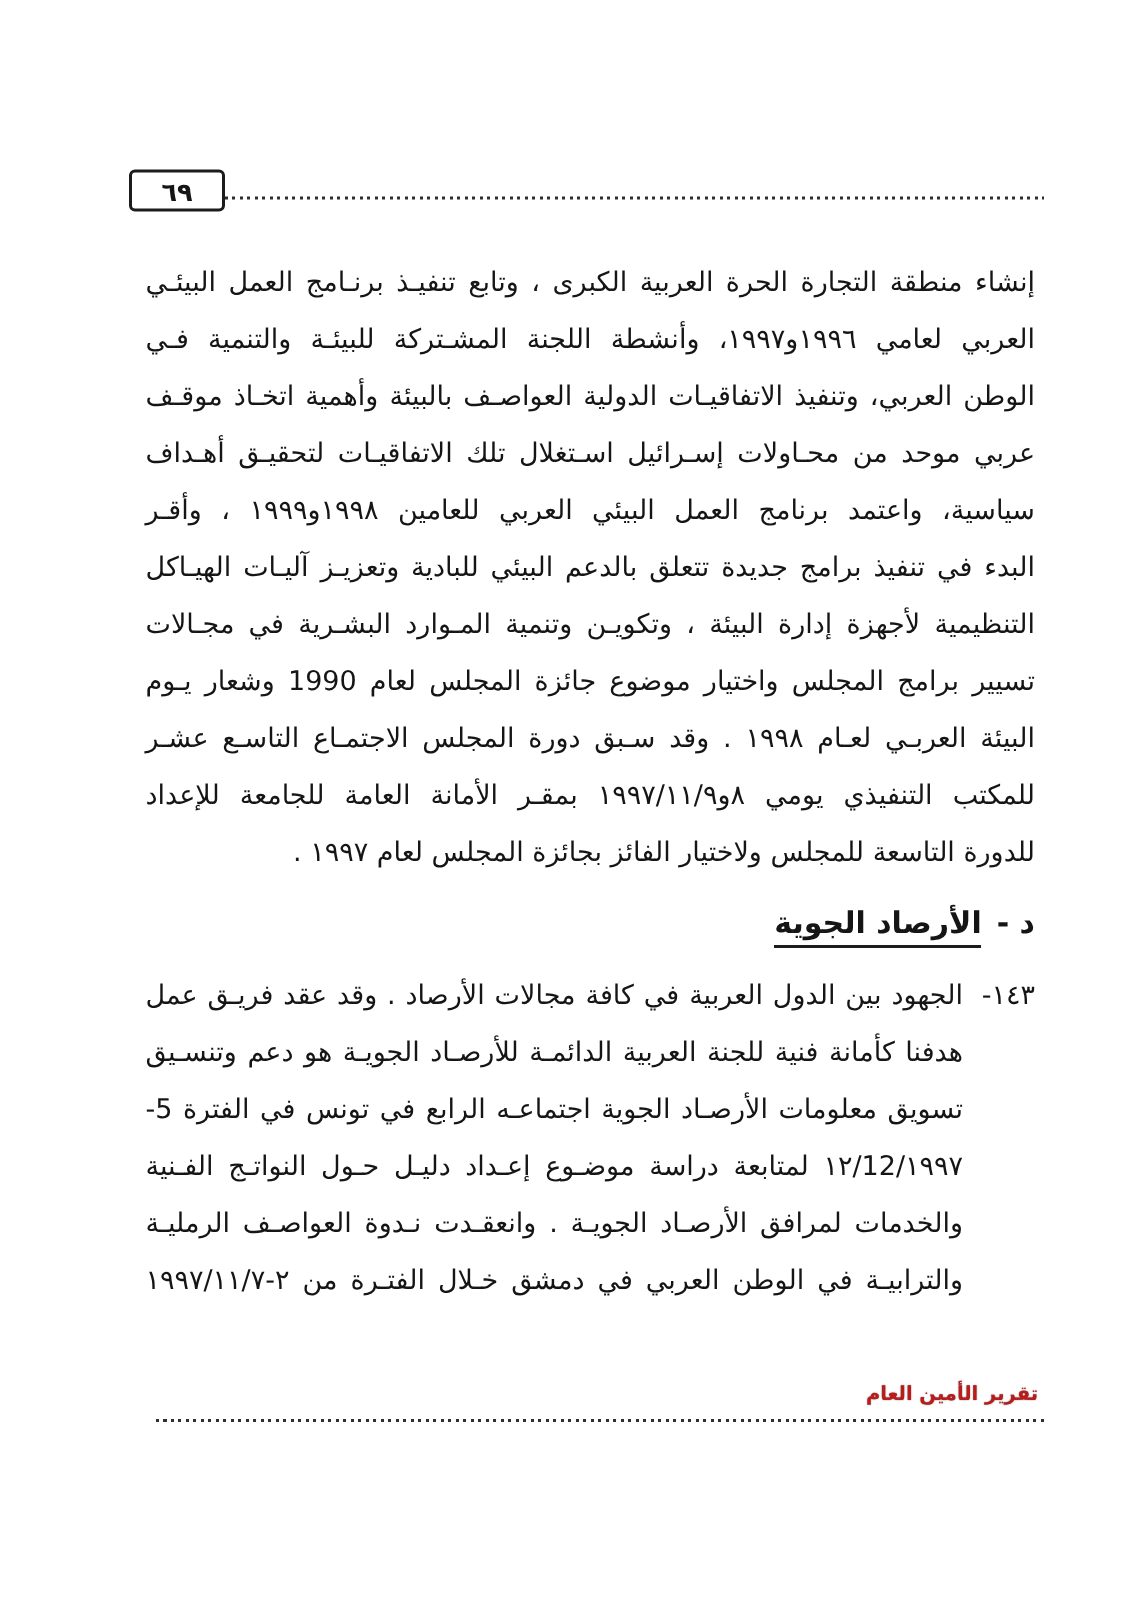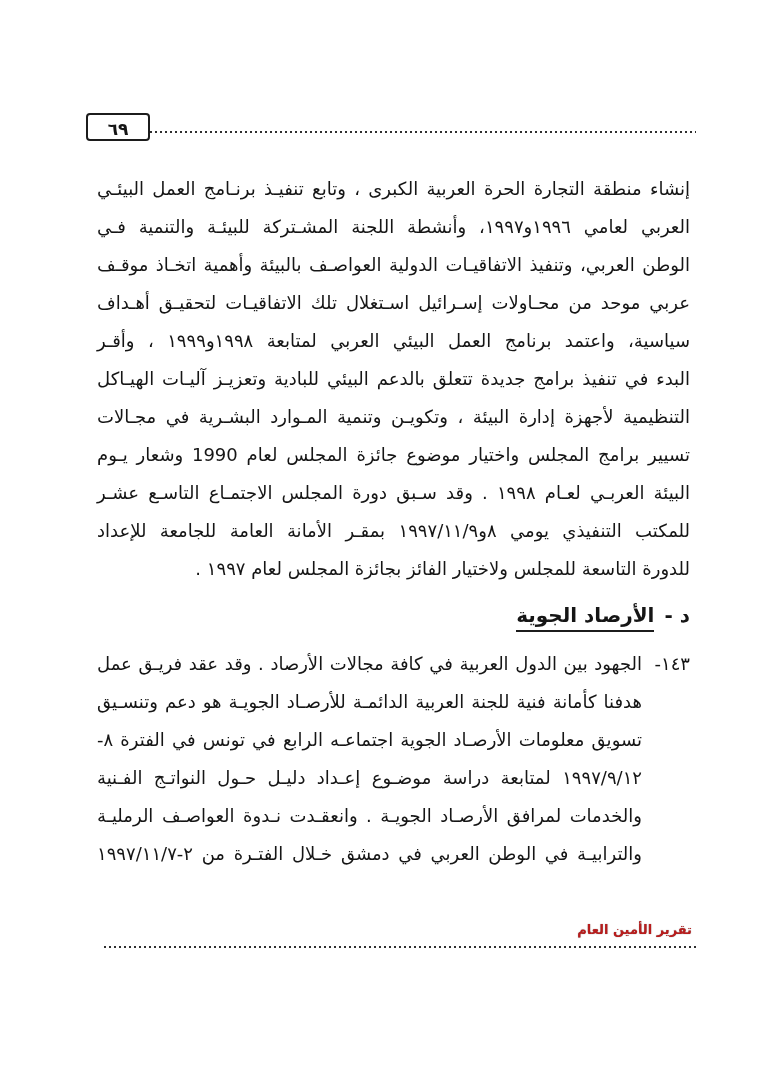--- a/index.html
+++ b/index.html
@@ -124,39 +124,39 @@
   </div>
   <div class="header-rule"></div>
 
   <div class="body-text">
 
     <div class="para">
       <div class="line">إنشاء منطقة التجارة الحرة العربية الكبرى ، وتابع تنفيـذ برنـامج العمل البيئـي</div>
       <div class="line">العربي لعامي ١٩٩٦و١٩٩٧، وأنشطة اللجنة المشـتركة للبيئـة والتنمية فـي</div>
       <div class="line">الوطن العربي، وتنفيذ الاتفاقيـات الدولية العواصـف بالبيئة وأهمية اتخـاذ موقـف</div>
       <div class="line">عربي موحد من محـاولات إسـرائيل اسـتغلال تلك الاتفاقيـات لتحقيـق أهـداف</div>
-      <div class="line">سياسية، واعتمد برنامج العمل البيئي العربي لمتابعة ١٩٩٨و١٩٩٩ ، وأقـر</div>
+      <div class="line">سياسية، واعتمد برنامج العمل البيئي العربي للعامين ١٩٩٨و١٩٩٩ ، وأقـر</div>
       <div class="line">البدء في تنفيذ برامج جديدة تتعلق بالدعم البيئي للبادية وتعزيـز آليـات الهيـاكل</div>
       <div class="line">التنظيمية لأجهزة إدارة البيئة ، وتكويـن وتنمية المـوارد البشـرية في مجـالات</div>
       <div class="line">تسيير برامج المجلس واختيار موضوع جائزة المجلس لعام 1990 وشعار يـوم</div>
       <div class="line">البيئة العربـي لعـام ١٩٩٨ . وقد سـبق دورة المجلس الاجتمـاع التاسـع عشـر</div>
       <div class="line">للمكتب التنفيذي يومي ٨و١٩٩٧/١١/٩ بمقـر الأمانة العامة للجامعة للإعداد</div>
       <div class="line no-justify">للدورة التاسعة للمجلس ولاختيار الفائز بجائزة المجلس لعام ١٩٩٧ .</div>
     </div>
 
     <h3 class="section-heading">
       <span class="prefix">د -</span><span class="underlined">الأرصاد الجوية</span>
     </h3>
 
     <div class="numbered-item">
       <span class="item-number">١٤٣-</span>
       <div class="line">الجهود بين الدول العربية في كافة مجالات الأرصاد . وقد عقد فريـق عمل</div>
       <div class="line">هدفنا كأمانة فنية للجنة العربية الدائمـة للأرصـاد الجويـة هو دعم وتنسـيق</div>
-      <div class="line">تسويق معلومات الأرصـاد الجوية اجتماعـه الرابع في تونس في الفترة ٨-</div>
-      <div class="line">١٩٩٧/٩/١٢ لمتابعة دراسة موضـوع إعـداد دليـل حـول النواتـج الفـنية</div>
+      <div class="line">تسويق معلومات الأرصـاد الجوية اجتماعـه الرابع في تونس في الفترة 5-</div>
+      <div class="line">١٩٩٧/12/١٢ لمتابعة دراسة موضـوع إعـداد دليـل حـول النواتـج الفـنية</div>
       <div class="line">والخدمات لمرافق الأرصـاد الجويـة . وانعقـدت نـدوة العواصـف الرمليـة</div>
       <div class="line">والترابيـة في الوطن العربي في دمشق خـلال الفتـرة من ٢-١٩٩٧/١١/٧</div>
     </div>
 
   </div>
 
   <div class="footer-note">تقرير الأمين العام</div>
   <div class="footer-rule"></div>
 
 </div>

